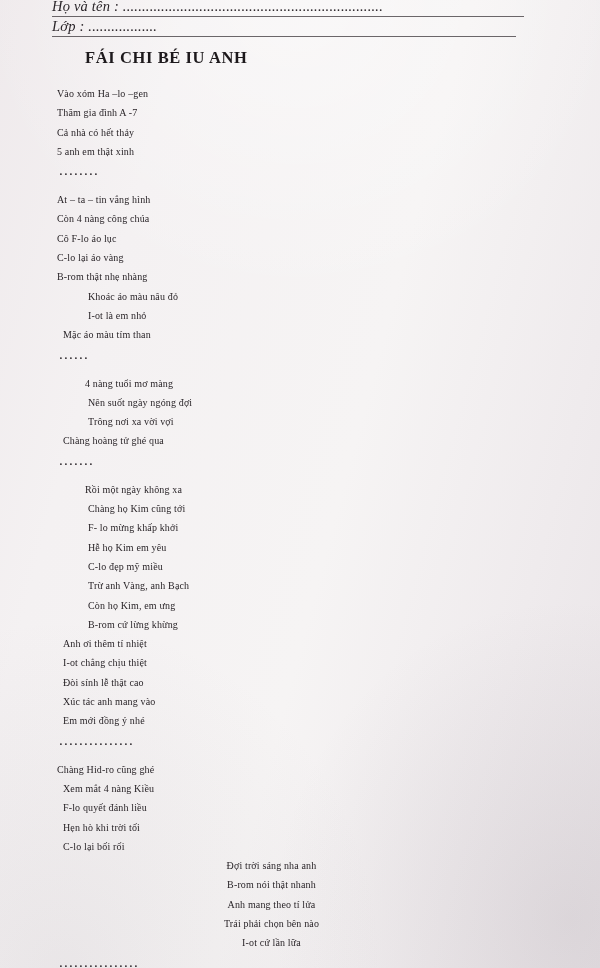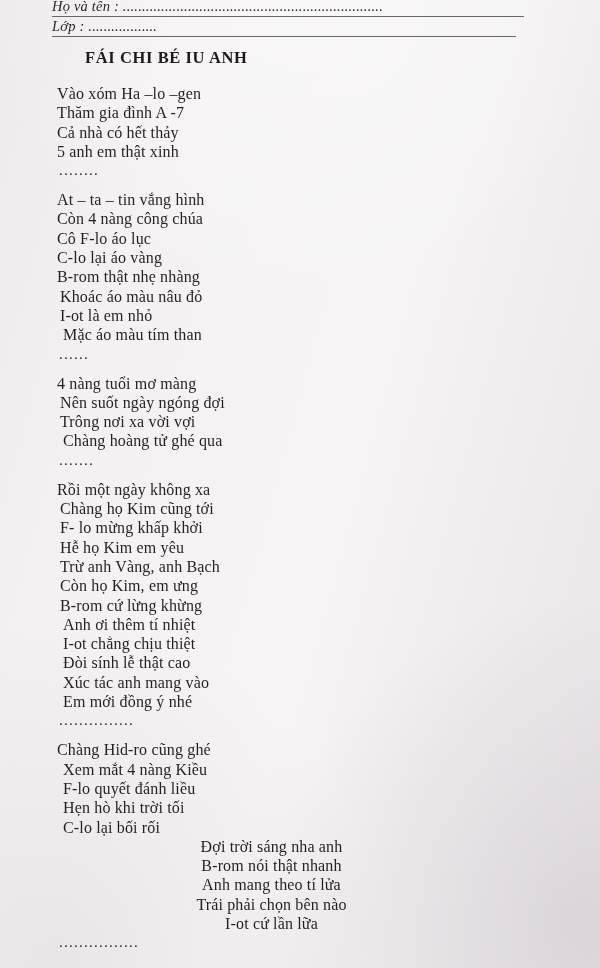--- a/index.html
+++ b/index.html
@@ -85,38 +85,38 @@
   .lyrics {
     position: absolute;
     left: 57px;
     top: 84px;
     width: 420px;
   }
   .stanza {
     margin: 0 0 12px 0;
   }
   .line {
-    font-size: 16px;
+    font-size: 10px;
     line-height: 19.3px;
     color: #241f23;
     letter-spacing: 0.15px;
     white-space: nowrap;
   }
   .sep {
     font-size: 15.2px;
     line-height: 17px;
     letter-spacing: 1.2px;
     color: #2c272b;
     padding-left: 2px;
   }
   .stanza .line:first-child {
     padding-left: 0;
   }
   
-  .indent-1 { padding-left: 3px; }
+  .indent-1 { padding-left: 3px; margin-left: 28px; }
   .indent-2 { padding-left: 6px; }
   .indent-3 { padding-left: 9px; text-align: center; }
 </style>
 </head>
 <body>
 
 <div class="paper"></div>
 
 <div class="sheet">
 
@@ -164,20 +164,21 @@
       <div class="line indent-1">Trông nơi xa vời vợi</div>
       <div class="line indent-2">Chàng hoàng tử ghé qua</div>
       <div class="sep">.......</div>
     </div>
 
     <div class="stanza">
       <div class="line indent-1">Rồi một ngày không xa</div>
       <div class="line indent-1">Chàng họ Kim cũng tới</div>
       <div class="line indent-1">F- lo mừng khấp khởi</div>
       <div class="line indent-1">Hễ họ Kim em yêu</div>
+      <div class="line indent-1">C-lo đẹp mỹ miều</div>
       <div class="line indent-1">Trừ anh Vàng, anh Bạch</div>
       <div class="line indent-1">Còn họ Kim, em ưng</div>
       <div class="line indent-1">B-rom cứ lừng khừng</div>
       <div class="line indent-2">Anh ơi thêm tí nhiệt</div>
       <div class="line indent-2">I-ot chẳng chịu thiệt</div>
       <div class="line indent-2">Đòi sính lễ thật cao</div>
       <div class="line indent-2">Xúc tác anh mang vào</div>
       <div class="line indent-2">Em mới đồng ý nhé</div>
       <div class="sep">...............</div>
     </div>

